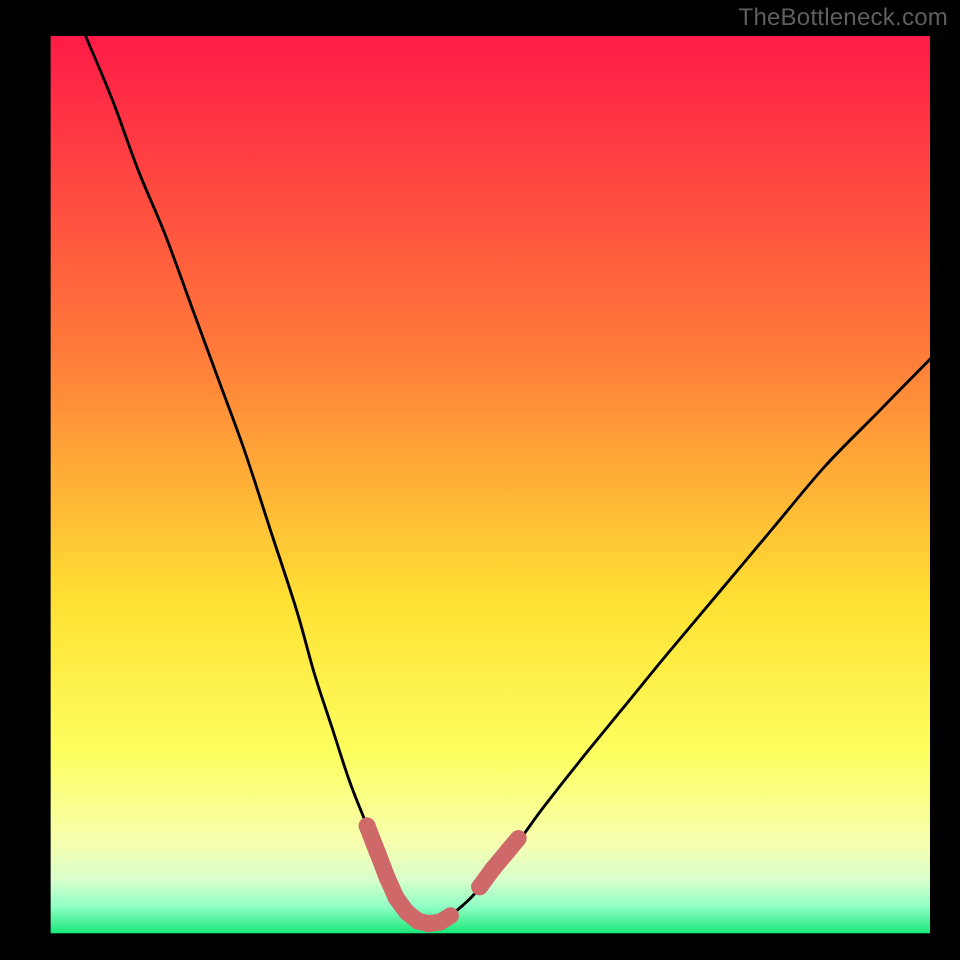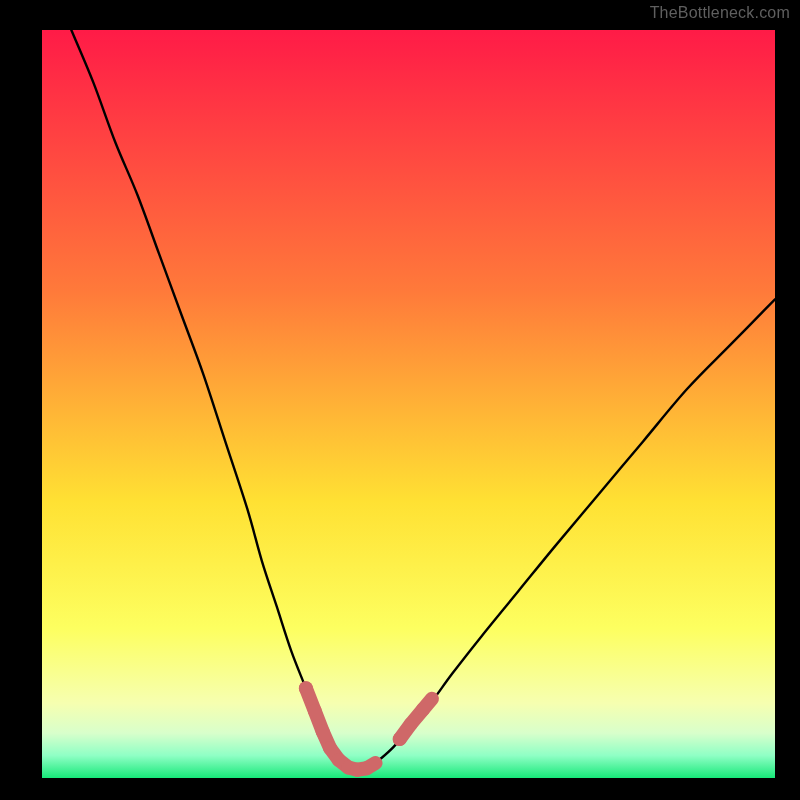--- a/index.html
+++ b/index.html
@@ -9,21 +9,21 @@
     height: 800px;
     background: #000000;
     overflow: hidden;
     font-family: Arial, Helvetica, sans-serif;
   }
   .watermark {
     position: absolute;
     top: 4px;
     right: 10px;
     color: #5f5f5f;
-    font-size: 16px;
+    font-size: 20px;
     font-weight: 400;
     z-index: 10;
     letter-spacing: 0.2px;
   }
   .plot-area {
     position: absolute;
     left: 42px;
     top: 30px;
     width: 733px;
     height: 748px;

